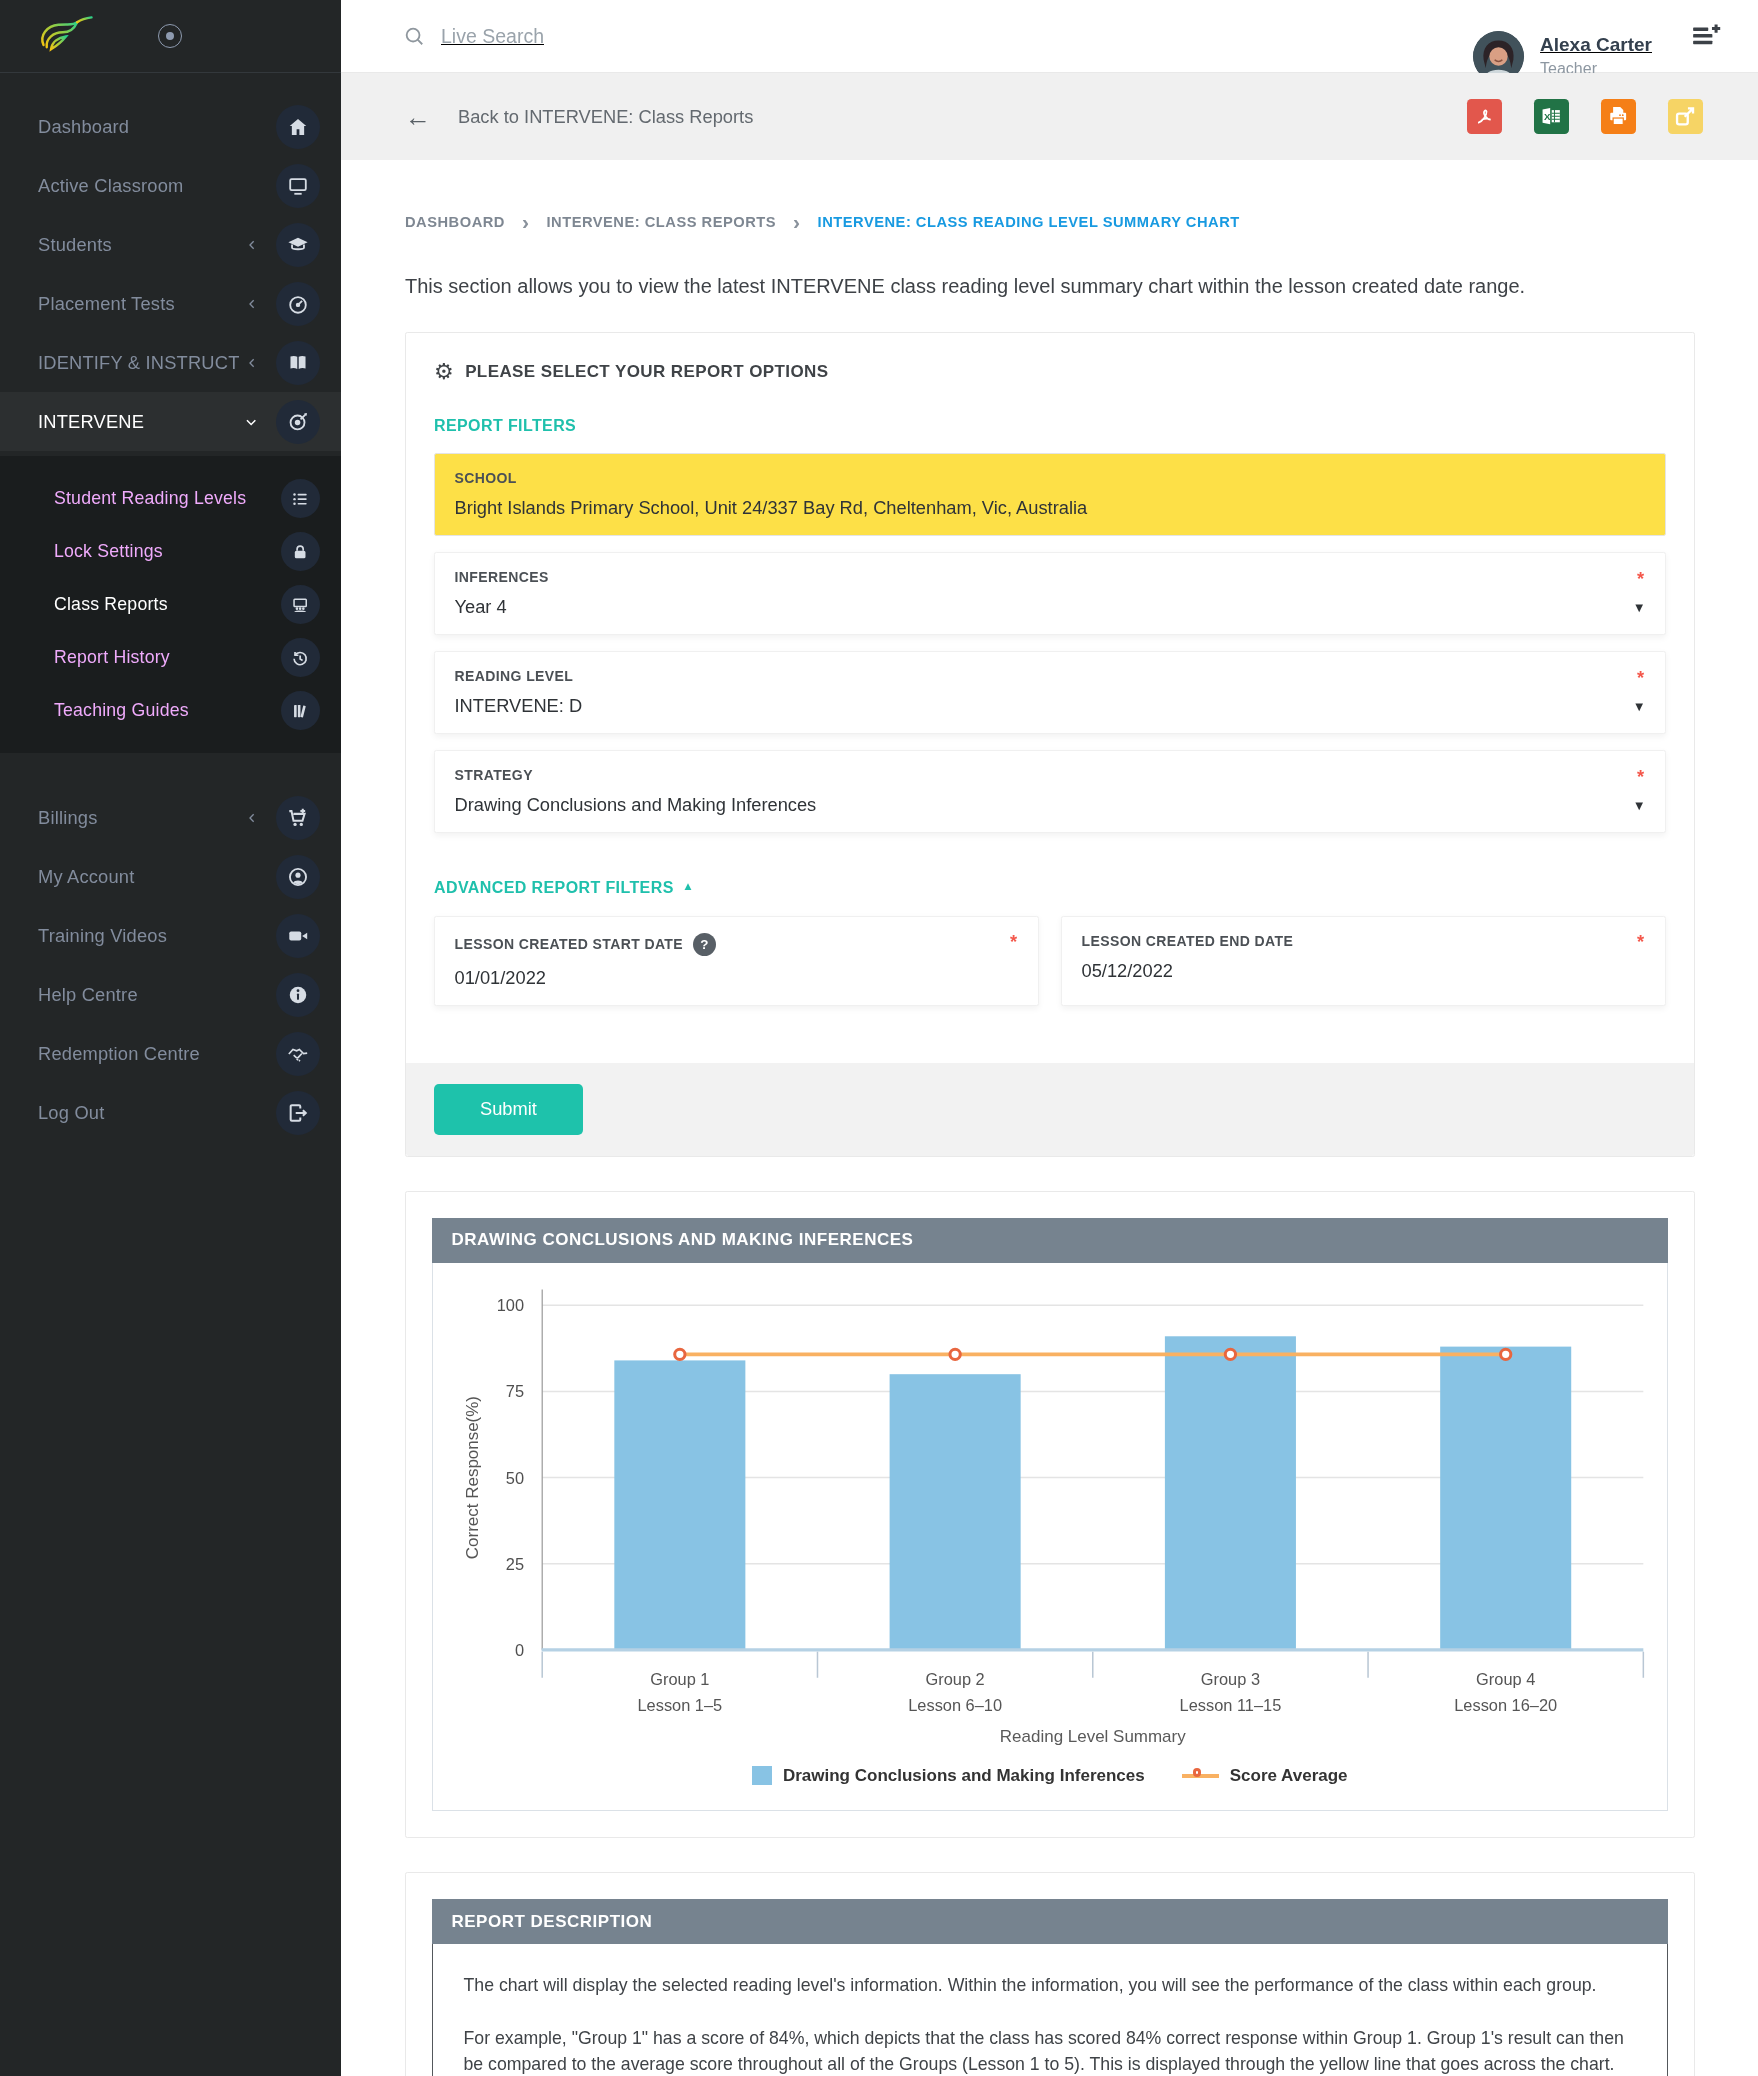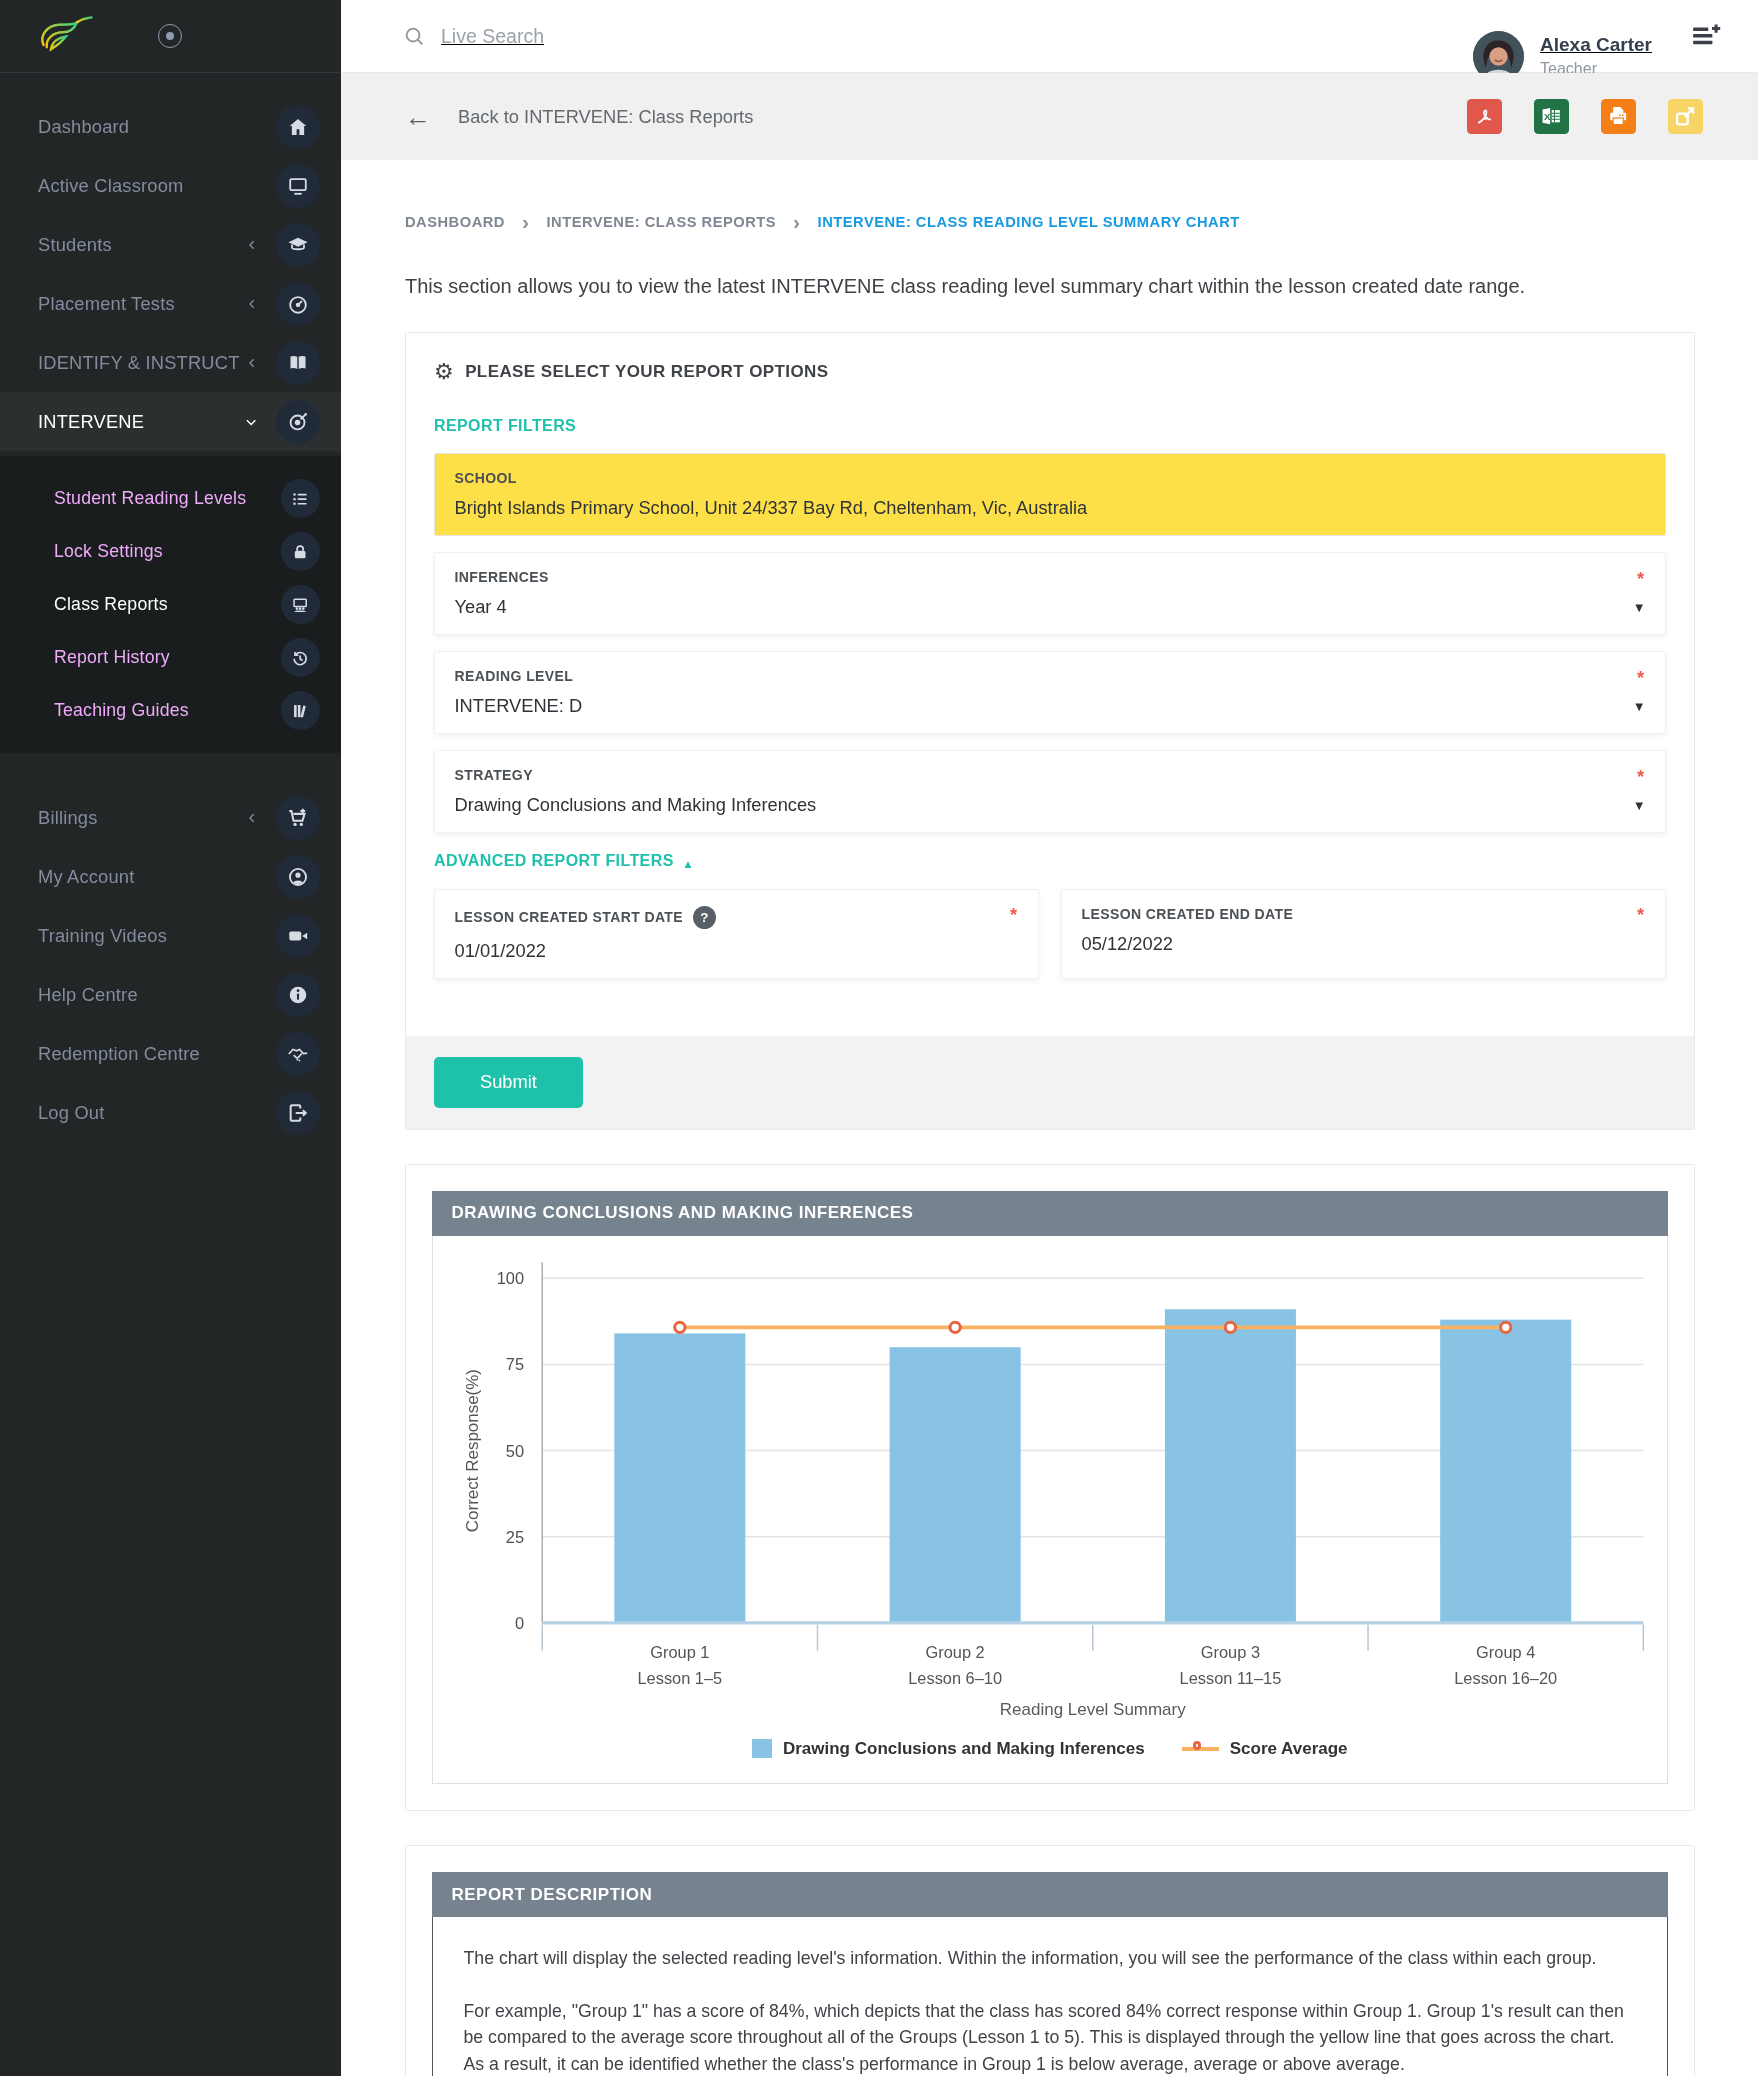--- a/index.html
+++ b/index.html
@@ -59,21 +59,21 @@
   .opts-header { display:flex; align-items:center; gap:11px; font-size:17px; font-weight:bold; color:#3f4347; letter-spacing:0.4px; }
   .gear { font-size:22px; line-height:1; color:#3f4347; }
   .teal-label { color:#1fc0ac; font-weight:bold; font-size:16px; letter-spacing:0.4px; }
   .filters-label { margin-top:34px; }
   .school-box { margin-top:18.3px; background:#fde047; border:1.2px solid #e4e4e4; border-radius:2.4px; padding:16px 19.5px; }
   .box-label { font-size:14px; font-weight:bold; color:#4b5055; letter-spacing:0.4px; }
   .box-value { font-size:18.3px; color:#2f3337; margin-top:11px; }
   .select-box { position:relative; margin-top:16px; background:#fff; border:1.2px solid #f0f0f0; border-radius:2.4px; padding:16px 19.5px; box-shadow:0 2.4px 6.1px rgba(0,0,0,.05); cursor:pointer; }
   .req { position:absolute; top:14.7px; right:21px; color:#f4584c; font-size:18.3px; font-weight:bold; }
   .caret { position:absolute; bottom:19.5px; right:19.5px; font-size:13px; color:#2f3337; }
-  .advanced-row { margin-top:19px; display:flex; align-items:flex-end; gap:8.6px; cursor:pointer; }
+  .advanced-row { margin-top:46px; display:flex; align-items:flex-start; gap:8.6px; cursor:pointer; }
   .adv-caret { color:#1fc0ac; font-size:11.6px; }
   .dates { display:flex; gap:22px; margin-top:18.3px; }
   .date-box { flex:1; position:relative; background:#fff; border:1.2px solid #f0f0f0; border-radius:2.4px; padding:16px 19.5px; box-shadow:0 2.4px 6.1px rgba(0,0,0,.05); }
   .label-row { display:flex; align-items:center; }
   .help-badge { width:23px; height:23px; border-radius:50%; background:#585f66; color:#fff; font-size:13.4px; font-weight:bold; display:flex; align-items:center; justify-content:center; margin-left:9.8px; cursor:pointer; }
   .panel-footer { margin-top:29px; background:#f2f2f2; padding:21px 28px; border-radius:0 0 2.4px 2.4px; }
   .submit-btn { background:#1ec2ab; color:#fff; font-size:18.3px; font-family:inherit; border:none; border-radius:4.9px; padding:14.7px 46px; cursor:pointer; }
 
   .bar-header { background:#76838f; color:#fff; font-weight:bold; font-size:17px; letter-spacing:0.5px; padding:0 19.5px; height:45px; display:flex; align-items:center; }
   .chart-box { border:1.2px solid #dbe1e7; border-top:none; padding:18.3px 0 11px; }

